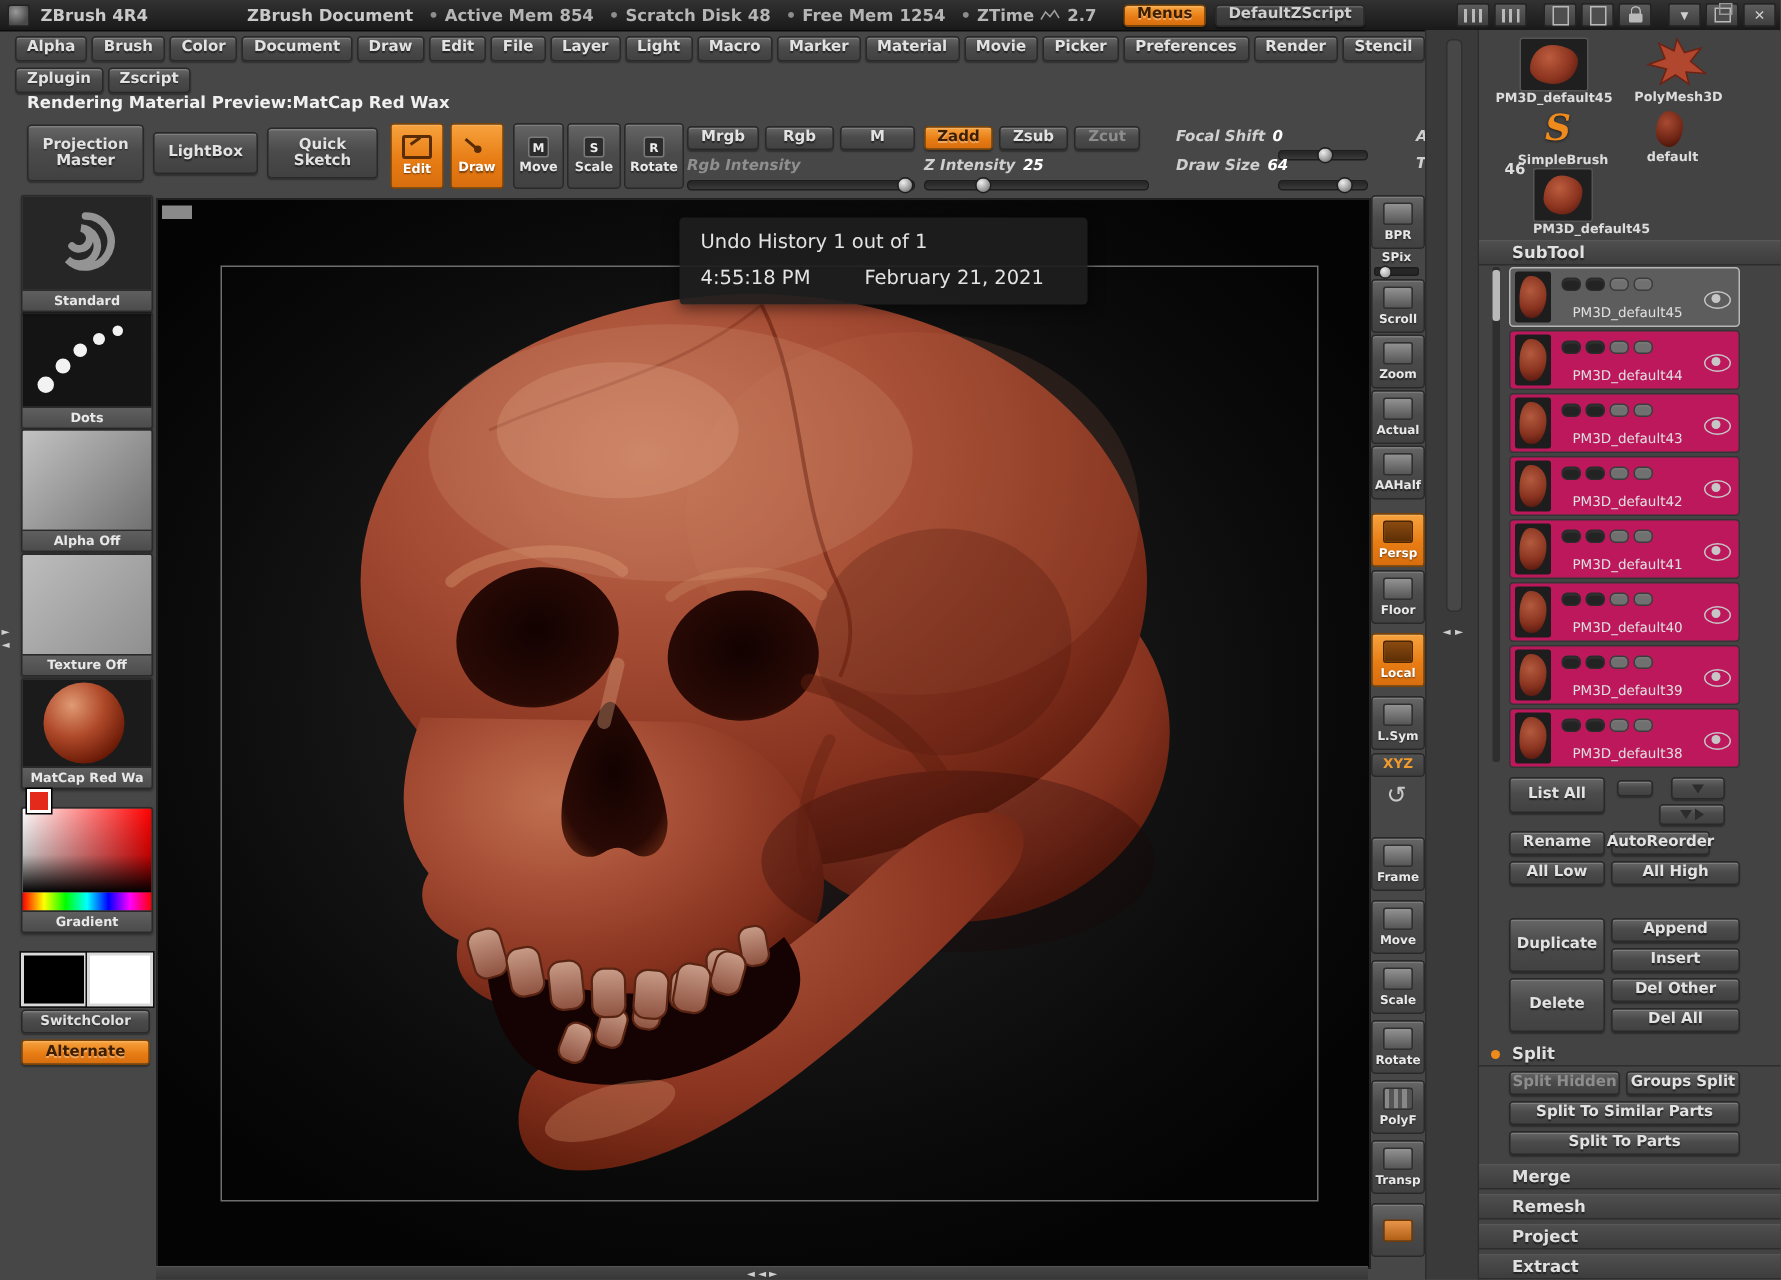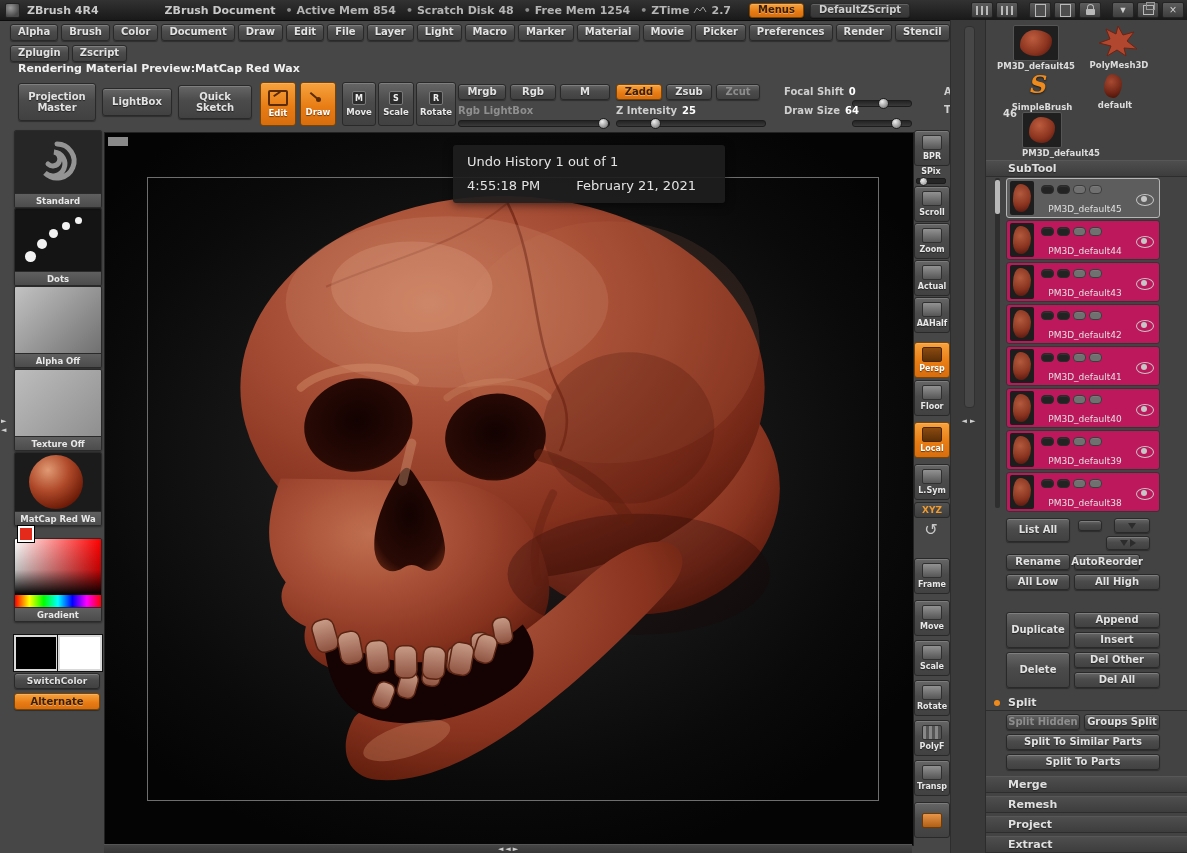--- a/index.html
+++ b/index.html
@@ -66,21 +66,21 @@
   .tool-btn .tlabel{font-size:8.5px;font-weight:bold;color:#e8e8e8;text-shadow:0 1px 1px rgba(0,0,0,.5);}
   .tool-btn.orange .tlabel{color:#fff;}
   .keychip{width:12px;height:12px;display:flex;align-items:center;justify-content:center;
     background:#2c2c2c;border:1px solid #7a7a7a;border-radius:2px;color:#eee;font-size:8px;font-weight:bold;}
   .edit-ico{width:16px;height:12px;border:2px solid #5a2c05;border-radius:2px;position:relative;}
   .edit-ico::after{content:"";position:absolute;left:3px;top:1px;width:8px;height:2px;background:#5a2c05;transform:rotate(-35deg);}
   .draw-ico{width:14px;height:13px;position:relative;}
   .draw-ico::before{content:"";position:absolute;left:5px;top:5px;width:5px;height:5px;border-radius:50%;background:#5a2c05;}
   .draw-ico::after{content:"";position:absolute;left:0px;top:0px;width:10px;height:2px;background:#5a2c05;transform:rotate(40deg);transform-origin:left top;}
   .pill{position:absolute;height:16px;border-radius:3px;font-size:10px;}
-  .sl-label{position:absolute;font-weight:bold;font-size:10px;color:#cfcfcf;}
+  .sl-label{position:absolute;font-weight:bold;font-size:10px;color:#cfcfcf;font-style:italic;}
   .sl-label .val{color:#fff;margin-left:5px;}
   .sl-label.dim{color:#8f8f8f;}
   
   #leftshelf{position:absolute;left:14px;top:130px;width:88px;height:600px;}
   .shelf-item{position:absolute;left:0;width:86px;border:1px solid #2a2a2a;border-radius:2px;overflow:hidden;cursor:pointer;
     box-shadow:0 1px 2px rgba(0,0,0,.4);}
   .shelf-thumb{width:100%;position:relative;background:#262626;}
   .shelf-label{height:13px;background:linear-gradient(#5f5f5f,#4c4c4c);color:#e8e8e8;font-size:8.5px;font-weight:bold;
     display:flex;align-items:center;justify-content:center;white-space:nowrap;overflow:hidden;border-top:1px solid #2a2a2a;}
   .dot{position:absolute;border-radius:50%;background:#f2f2f2;}
@@ -268,21 +268,21 @@
     <span class="tlabel">Scale</span>
   </div>
   <div class="tool-btn" style="left:416px;width:38px">
     <span class="keychip">R</span>
     <span class="tlabel">Rotate</span>
   </div>
 
   <button class="btn pill" style="left:458px;top:6px;width:48px">Mrgb</button>
   <button class="btn pill" style="left:510px;top:6px;width:46px">Rgb</button>
   <button class="btn pill" style="left:560px;top:6px;width:50px">M</button>
-  <span class="sl-label dim" style="left:458px;top:27px">Rgb LightBox</span>
+  <span class="sl-label dim" style="left:458px;top:27px">Rgb Intensity</span>
   <div class="slider" style="left:458px;top:42px;width:150px">
       <i class="knob" style="left:139px"></i>
     </div>
 
   <button class="btn pill orange" style="left:616px;top:6px;width:46px">Zadd</button>
   <button class="btn pill" style="left:666px;top:6px;width:46px">Zsub</button>
   <button class="btn pill disabled" style="left:716px;top:6px;width:44px">Zcut</button>
   <span class="sl-label" style="left:616px;top:27px"><span>Z Intensity</span><span class="val">25</span></span>
   <div class="slider" style="left:616px;top:42px;width:148px">
       <i class="knob" style="left:33px"></i>

